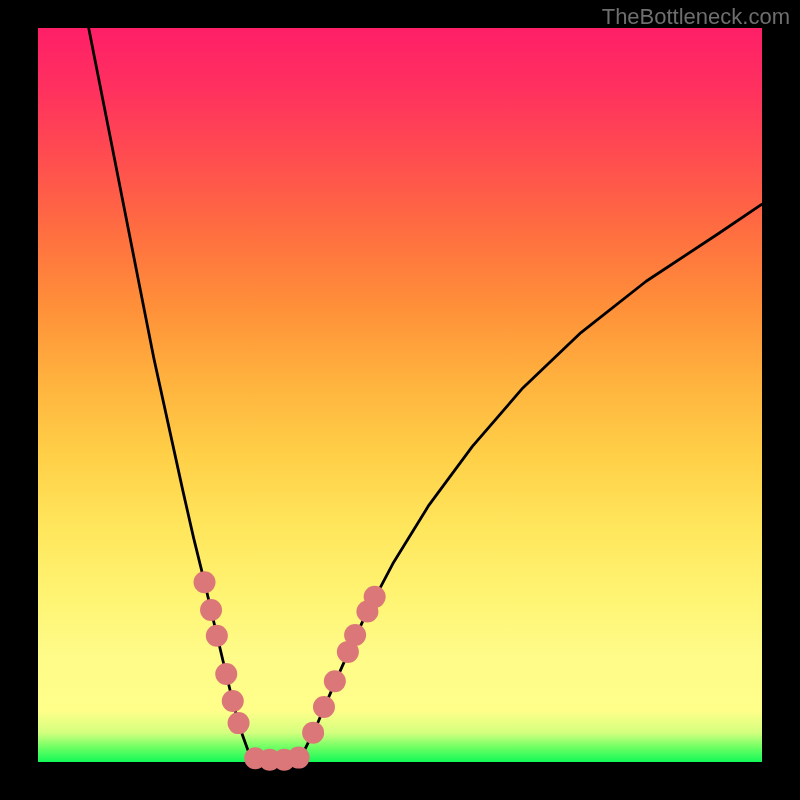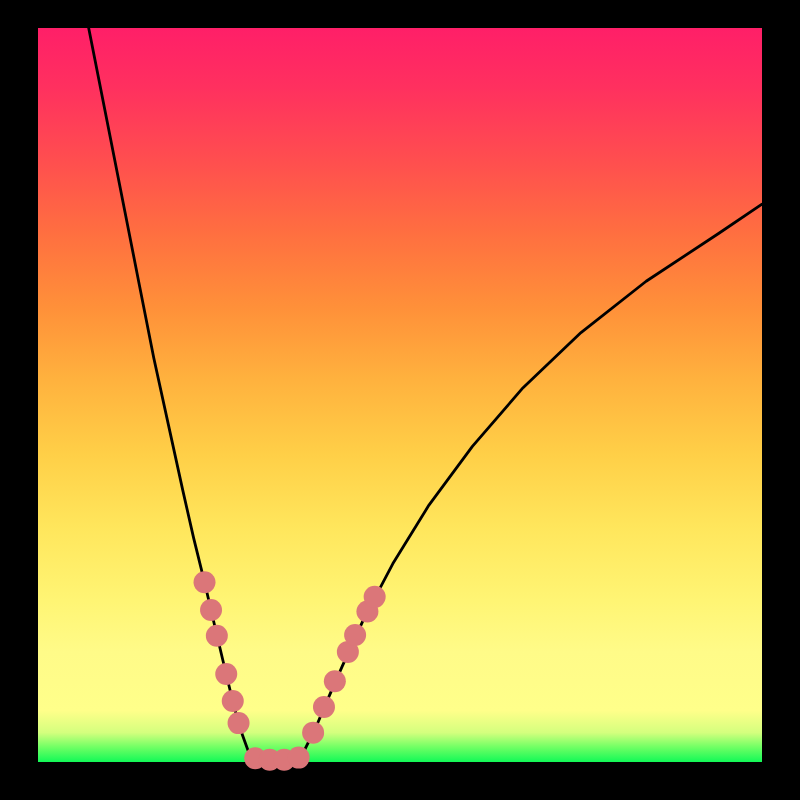--- a/index.html
+++ b/index.html
@@ -58,20 +58,21 @@
     font-size: 22px;
     font-weight: 500;
     user-select: none;
   }
 </style>
 </head>
 <body>
 
 <div class="outer-frame">
 
+  <div class="watermark">TheBottleneck.com</div>
 
   <div class="plot-area">
     <svg class="curve-layer" viewBox="0 0 724 734" preserveAspectRatio="none">
       <g id="curve-group">
           <path d="M50.68 0.00 L72.40 110.10 L86.88 183.50 L101.36 256.90 L115.84 330.30 L130.32 396.36 L144.80 462.42 L155.66 510.13 L166.52 554.17 L175.93 594.54 L184.62 631.24 L192.58 664.27 L199.10 689.96 L204.89 708.31 L209.96 722.26 L213.58 730.33 L217.20 734.00 L217.20 734.00 L231.68 734.00 L246.16 734.00 L260.64 734.00 L260.64 734.00 L267.88 719.32 L278.74 697.30 L289.60 671.61 L304.08 638.58 L325.80 590.87 L354.76 535.82 L390.96 477.10 L434.40 418.38 L485.08 359.66 L543.00 304.61 L608.16 253.23 L680.56 205.52 L724.00 176.16" fill="none" stroke="#000000" stroke-width="2.8" stroke-linecap="round" stroke-linejoin="round"></path>
         </g>
       <g id="marker-group">
           <circle cx="166.52" cy="554.17" r="11" fill="#db7679"></circle>
           <circle cx="173.04" cy="582.06" r="11" fill="#db7679"></circle>
           <circle cx="178.83" cy="607.75" r="11" fill="#db7679"></circle>

